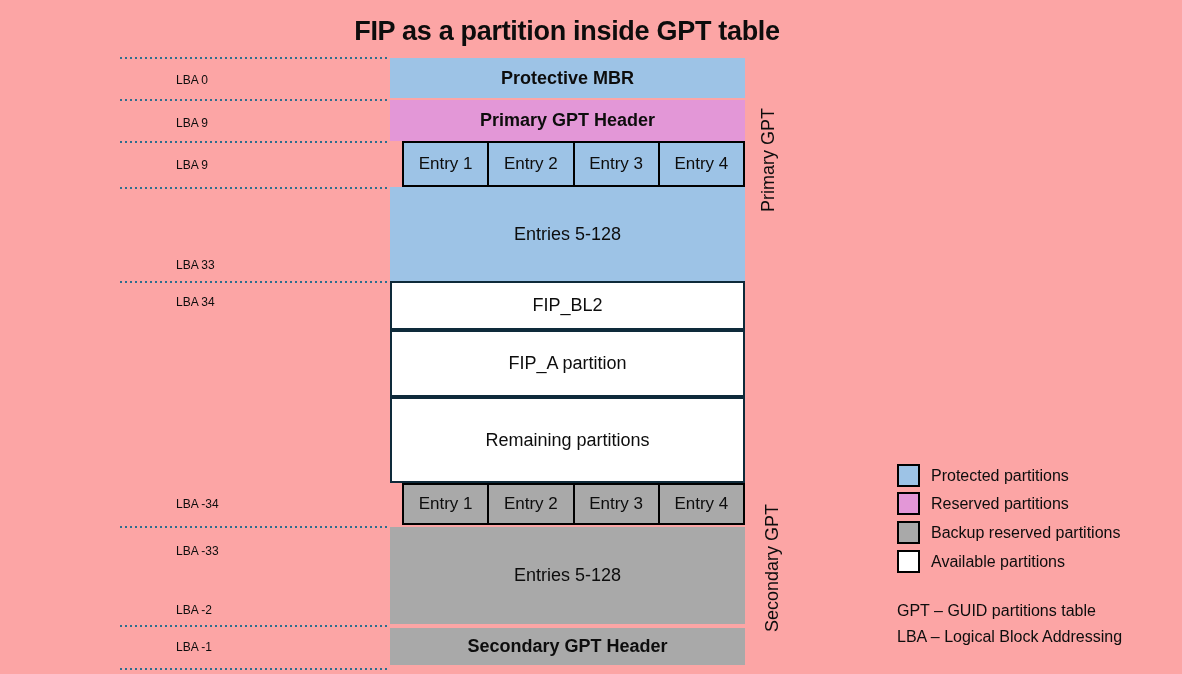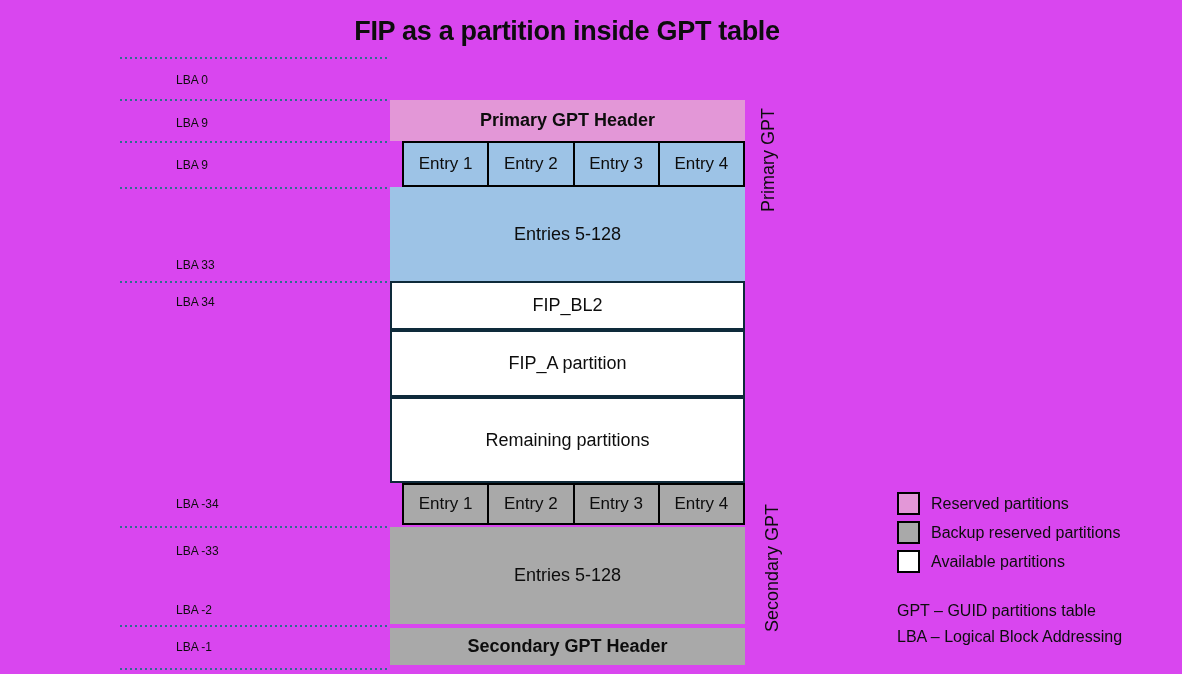--- a/index.html
+++ b/index.html
@@ -1,17 +1,17 @@
 <!DOCTYPE html>
 <html><head>
 <meta charset="utf-8">
 <style>
   html,body{margin:0;padding:0;background:#fff;}
   .stage{
-    position:relative;width:1182px;height:674px;background:#d946ef;overflow:hidden;
+    position:relative;width:1182px;height:674px;background:#fca5a5;overflow:hidden;
     font-family:"Liberation Sans","DejaVu Sans",sans-serif;color:#0d0d0d;
   }
   .title{
     position:absolute;left:0;top:16px;width:1134px;text-align:center;
     font-size:27px;font-weight:700;letter-spacing:-0.3px;
   }
   .dotline{
     position:absolute;left:120px;width:270px;height:2px;
     background-image:repeating-linear-gradient(to right,#2E6E8E 0 2px,transparent 2px 5px);
   }
@@ -67,20 +67,21 @@
   <div class="lba" style="top:71px">LBA 0</div>
   <div class="lba" style="top:114px">LBA 9</div>
   <div class="lba" style="top:156px">LBA 9</div>
   <div class="lba" style="top:256px">LBA 33</div>
   <div class="lba" style="top:293px">LBA 34</div>
   <div class="lba" style="top:495px">LBA -34</div>
   <div class="lba" style="top:542px">LBA -33</div>
   <div class="lba" style="top:601px">LBA -2</div>
   <div class="lba" style="top:638px">LBA -1</div>
 
+  <div class="pbox bold" style="top: 58px; height: 40px; background-color: rgb(157, 195, 230);">Protective MBR</div>
 
   <div class="pbox bold" style="top: 100px; height: 41px; background-color: rgb(227, 151, 215);">Primary GPT Header</div>
 
   <div class="entryrow" style="top:141px;height:46px">
     <div class="entrycell" style="background-color: rgb(157, 195, 230);">Entry 1</div>
     <div class="entrycell" style="background-color: rgb(157, 195, 230);">Entry 2</div>
     <div class="entrycell" style="background-color: rgb(157, 195, 230);">Entry 3</div>
     <div class="entrycell" style="background-color: rgb(157, 195, 230);">Entry 4</div>
   </div>
 
@@ -99,20 +100,24 @@
     <div class="entrycell" style="background-color: rgb(169, 169, 169);">Entry 4</div>
   </div>
 
   <div class="pbox" style="top: 527px; height: 97px; background-color: rgb(169, 169, 169);">Entries 5-128</div>
 
   <div class="pbox bold" style="top: 628px; height: 37px; background-color: rgb(169, 169, 169);">Secondary GPT Header</div>
 
   <div class="sidelabel" style="left:703px;top:149px;width:130px">Primary GPT</div>
   <div class="sidelabel" style="left:692px;top:557px;width:160px">Secondary GPT</div>
 
+  <div class="legend-item" style="top:464px">
+    <div class="swatch" style="background-color: rgb(157, 195, 230);"></div>
+    <div class="legend-label">Protected partitions</div>
+  </div>
   <div class="legend-item" style="top:492px">
     <div class="swatch" style="background-color: rgb(227, 151, 215);"></div>
     <div class="legend-label">Reserved partitions</div>
   </div>
   <div class="legend-item" style="top:521px">
     <div class="swatch" style="background-color: rgb(169, 169, 169);"></div>
     <div class="legend-label">Backup reserved partitions</div>
   </div>
   <div class="legend-item" style="top:550px">
     <div class="swatch" style="background-color: rgb(255, 255, 255);"></div>

